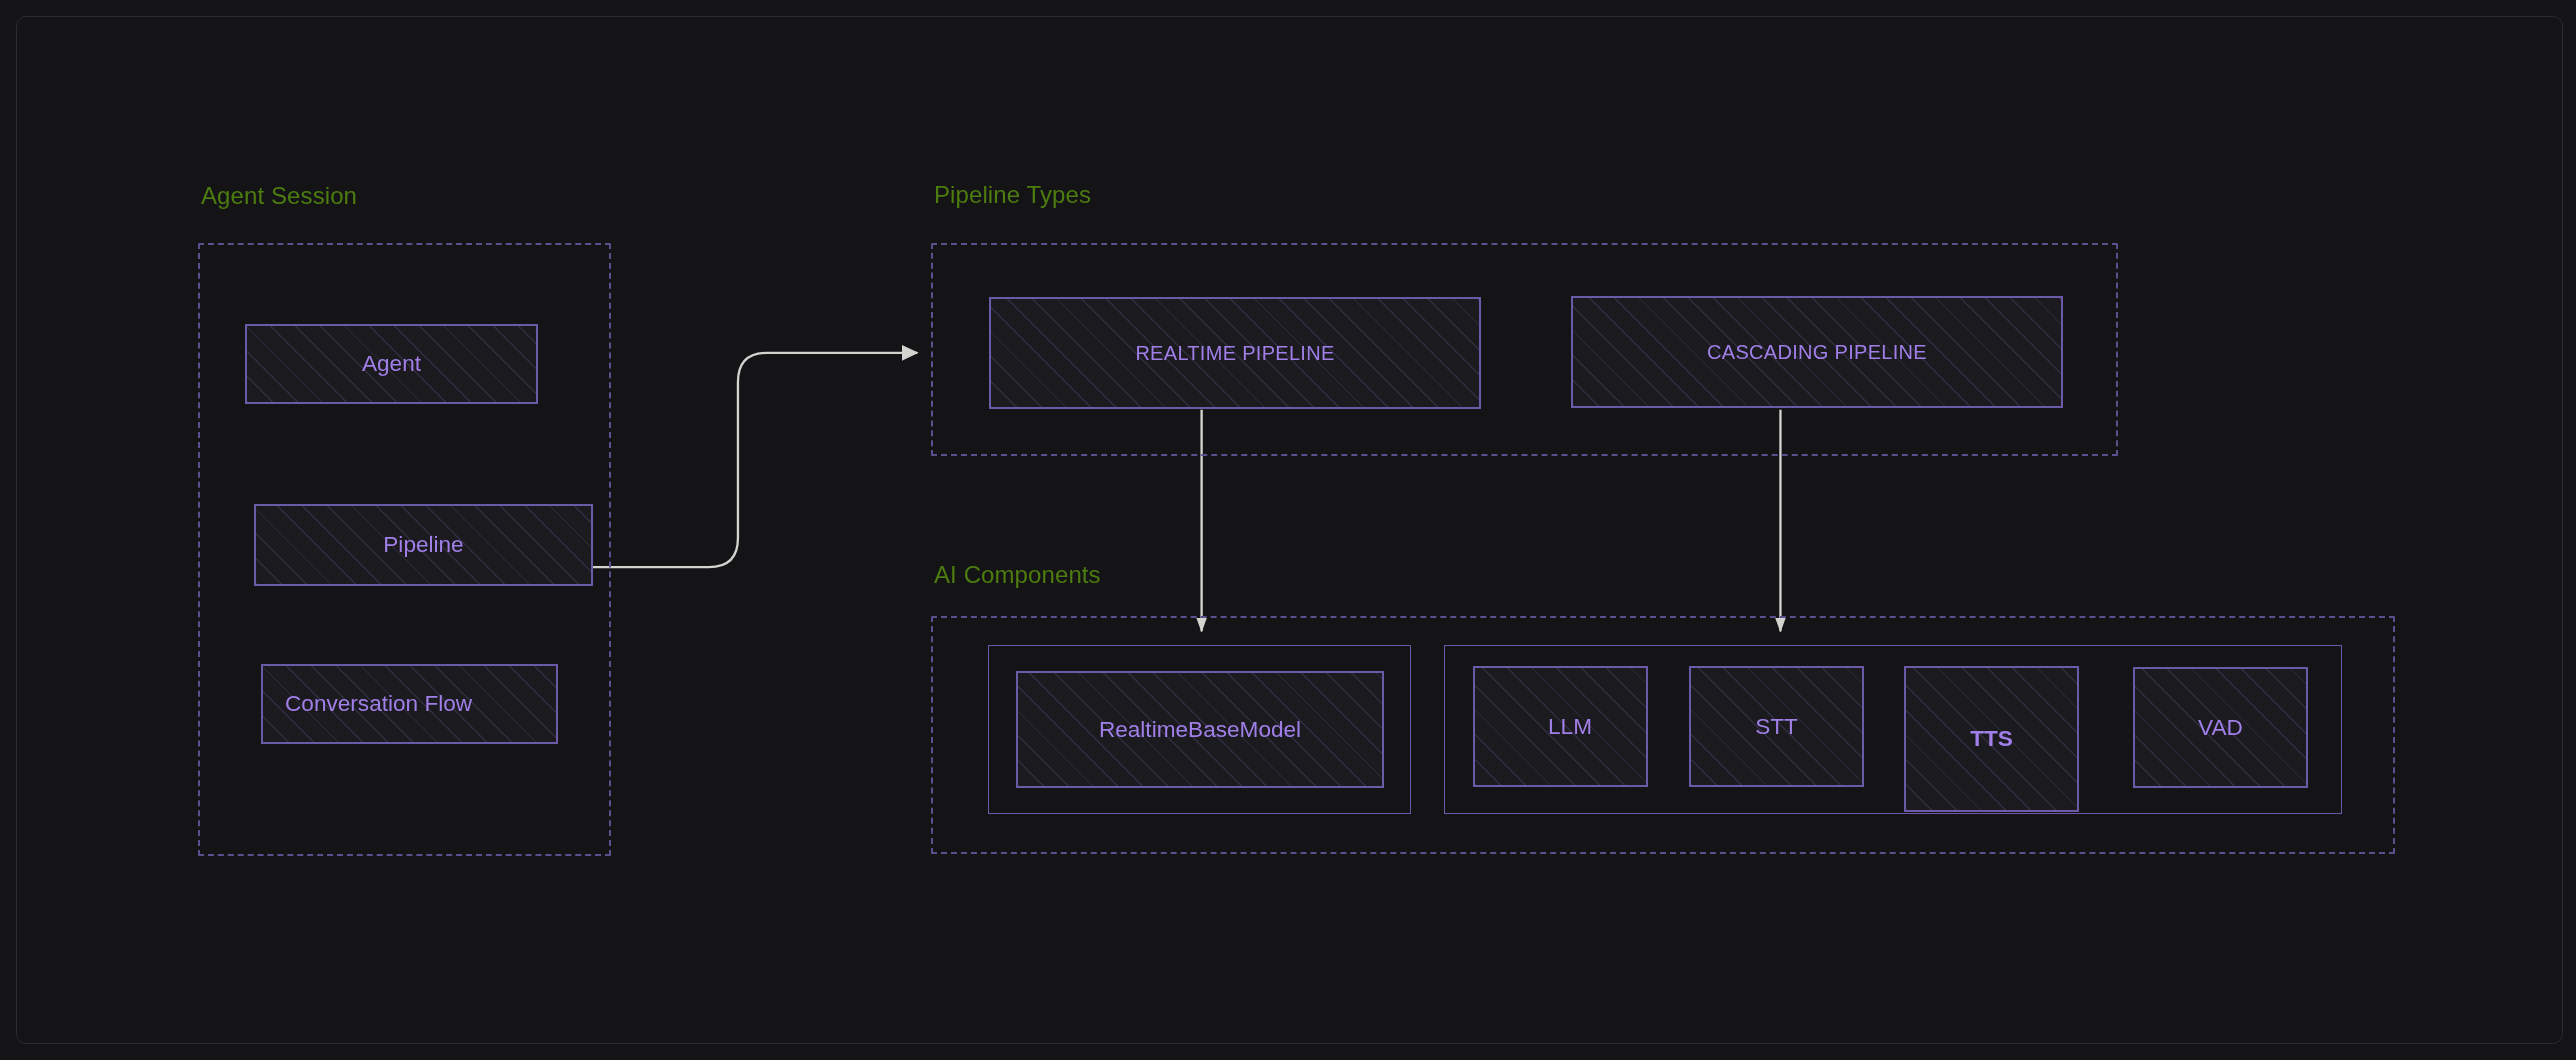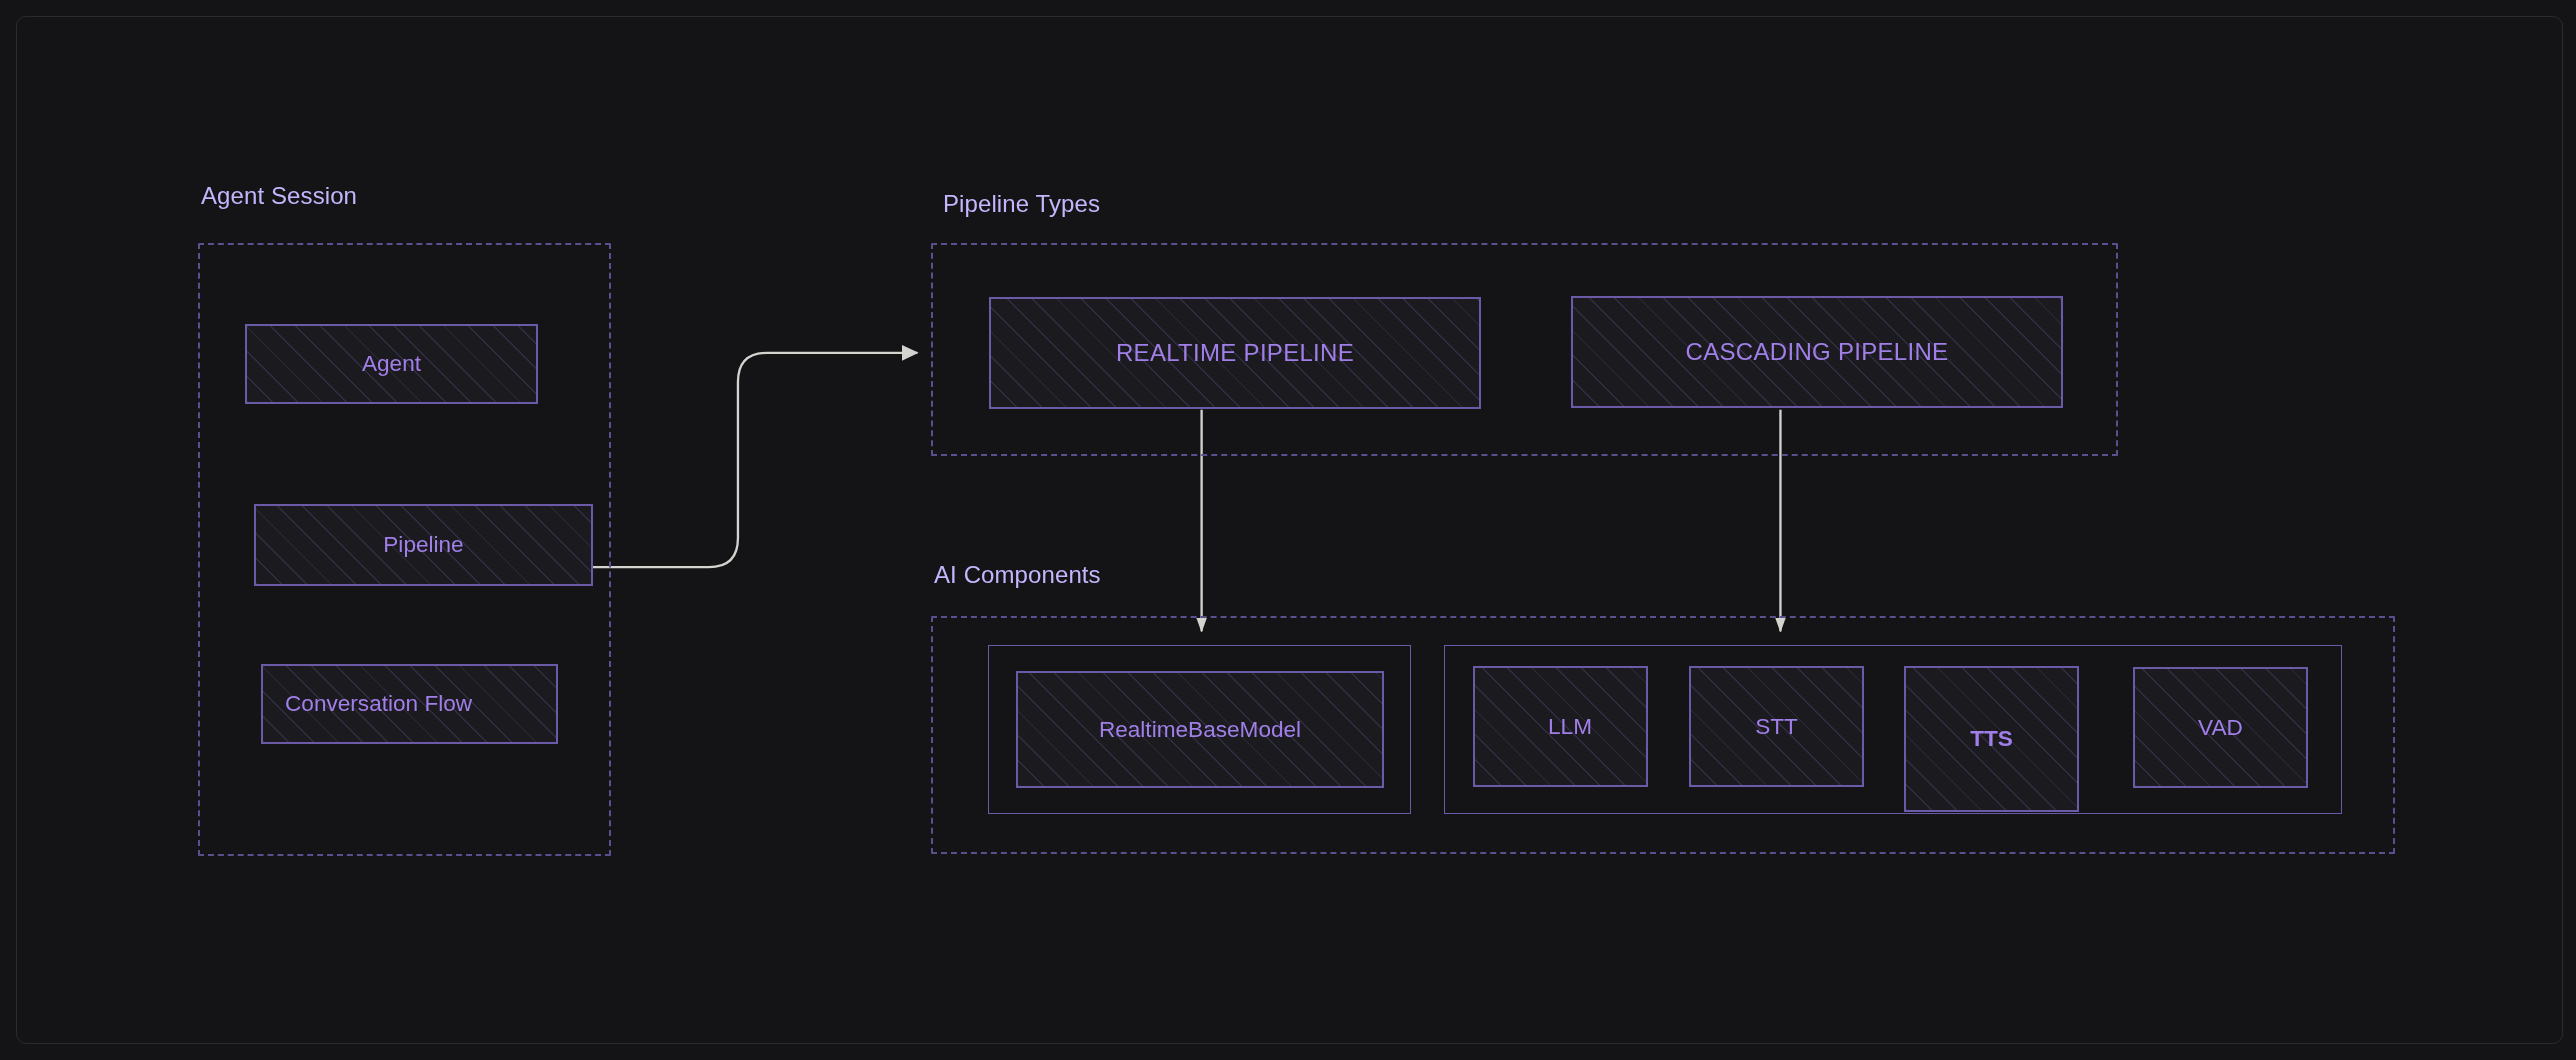--- a/index.html
+++ b/index.html
@@ -26,21 +26,21 @@
     box-sizing:border-box;
     border-radius:1.5px;
   }
   .subgroup{
     position:absolute;
     border:1.5px solid #6a5aa8;
     box-sizing:border-box;
   }
   .grp-title{
     position:absolute;
-    color:#c4b5fd;
+    color:#4d7c0f;
     font-size:24px;
     font-weight:400;
     letter-spacing:0.1px;
     white-space:nowrap;
   }
   .node{
     position:absolute;
     box-sizing:border-box;
     border:2.2px solid #6a5aa8;
     color:#a17fe8;
@@ -53,21 +53,21 @@
     background-color:#1a1a1f;
     background-image:repeating-linear-gradient(
         45deg,
         rgba(139,120,200,0.20) 0px,
         rgba(139,120,200,0.20) 1.2px,
         rgba(0,0,0,0) 1.2px,
         rgba(0,0,0,0) 17.5px);
     overflow:hidden;
   }
   .node.left{justify-content:flex-start;text-align:left;padding-left:22px;}
-  .node.upper{font-size:24px;letter-spacing:0.3px;}
+  .node.upper{font-size:20px;letter-spacing:0.3px;}
   svg.edges{
     position:absolute;left:0;top:0;
     width:2576px;height:1060px;
     pointer-events:none;
     overflow:visible;
   }
 </style>
 </head>
 <body>
 
@@ -100,21 +100,21 @@
   </div>
 
   <div class="node" style="left:254px;top:504px;width:339px;height:82px;">
     <span>Pipeline</span>
   </div>
 
   <div class="node left" style="left:261px;top:664px;width:297px;height:80px;">
     <span>Conversation Flow</span>
   </div>
 
-  <div class="grp-title" style="left:934px;top:190px;margin-left:9px;">Pipeline Types</div>
+  <div class="grp-title" style="left:934px;top:181px;">Pipeline Types</div>
 
   <div class="group" style="left:931px;top:243px;width:1187px;height:213px;"></div>
 
   <div class="node upper" style="left:989px;top:297px;width:492px;height:112px;">
     <span>REALTIME PIPELINE</span>
   </div>
 
   <div class="node upper" style="left:1571px;top:296px;width:492px;height:112px;">
     <span>CASCADING PIPELINE</span>
   </div>

